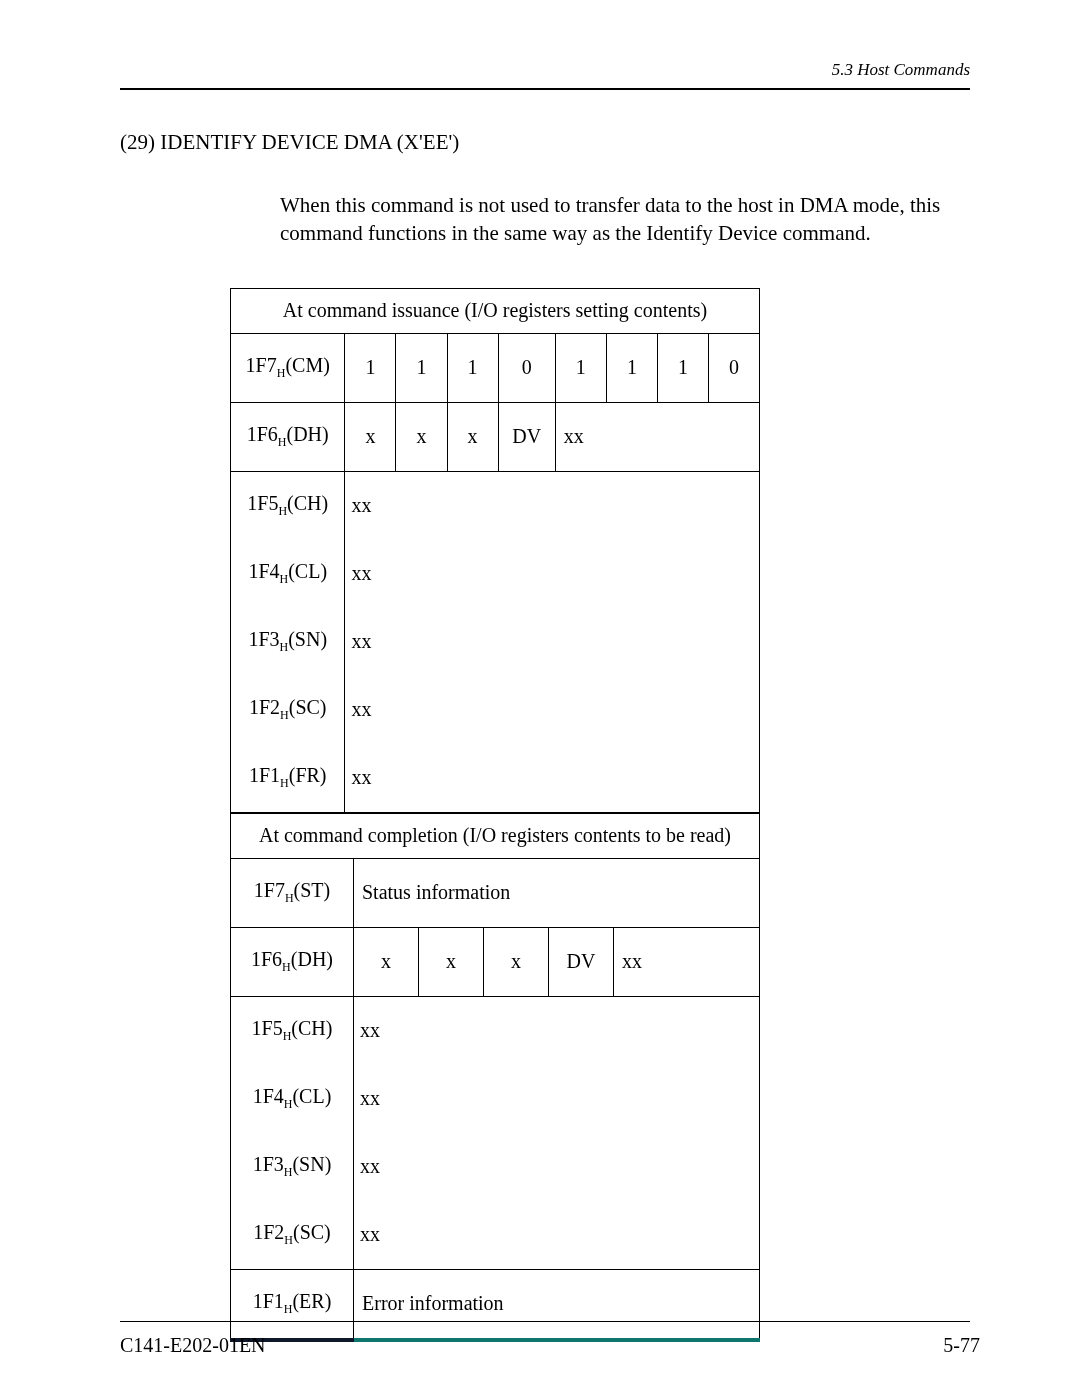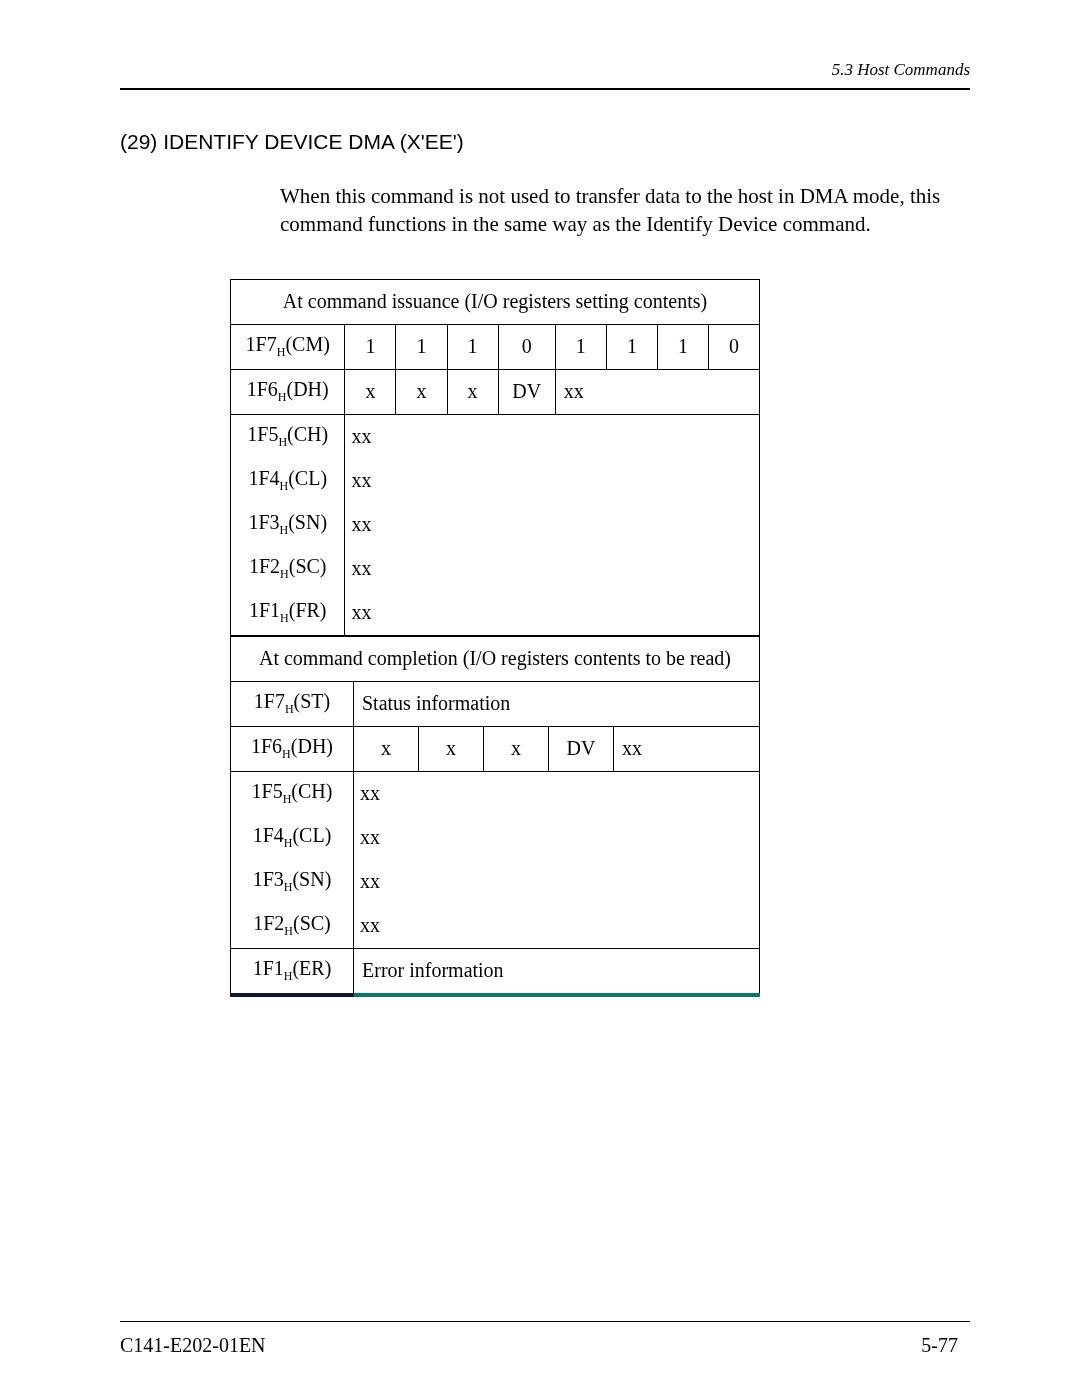--- a/index.html
+++ b/index.html
@@ -20,42 +20,42 @@
     text-align: right;
     font-style: italic;
     font-size: 17px;
     padding-bottom: 8px;
   }
   .header-rule {
     border-bottom: 2px solid #000;
     margin-bottom: 40px;
   }
   .sec-title {
-    font-family: Liberation Sans, sans-serif;
+    font-family: Liberation Serif, serif;
     font-size: 21px;
-    margin-bottom: 28px;
+    margin-bottom: 36px;
   }
   .body-indent {
     margin-left: 160px;
     margin-right: 20px;
   }
   .desc {
     font-size: 21px;
     line-height: 1.35;
     margin-bottom: 40px;
   }
   table.reg {
     border-collapse: collapse;
     width: 530px;
     margin-left: 110px;
   }
   table.reg td {
     border: 1px solid #000;
     font-size: 20px;
-    padding: 8px 6px;
+    padding: 20px 6px;
     vertical-align: middle;
     height: 28px;
   }
   table.reg td.caption {
     text-align: center;
     font-size: 20px;
     padding: 8px 6px;
   }
   table.reg td.label {
     text-align: center;
@@ -93,21 +93,21 @@
   .footer-rule {
     position: absolute;
     left: 120px;
     right: 110px;
     bottom: 75px;
     border-top: 1px solid #000;
   }
   .footer {
     position: absolute;
     left: 120px;
-    right: 122px;
+    right: 100px;
     bottom: 40px;
     display: flex;
     justify-content: space-between;
     font-size: 20px;
   }
 </style>
 </head>
 <body>
 
 <div class="page">

